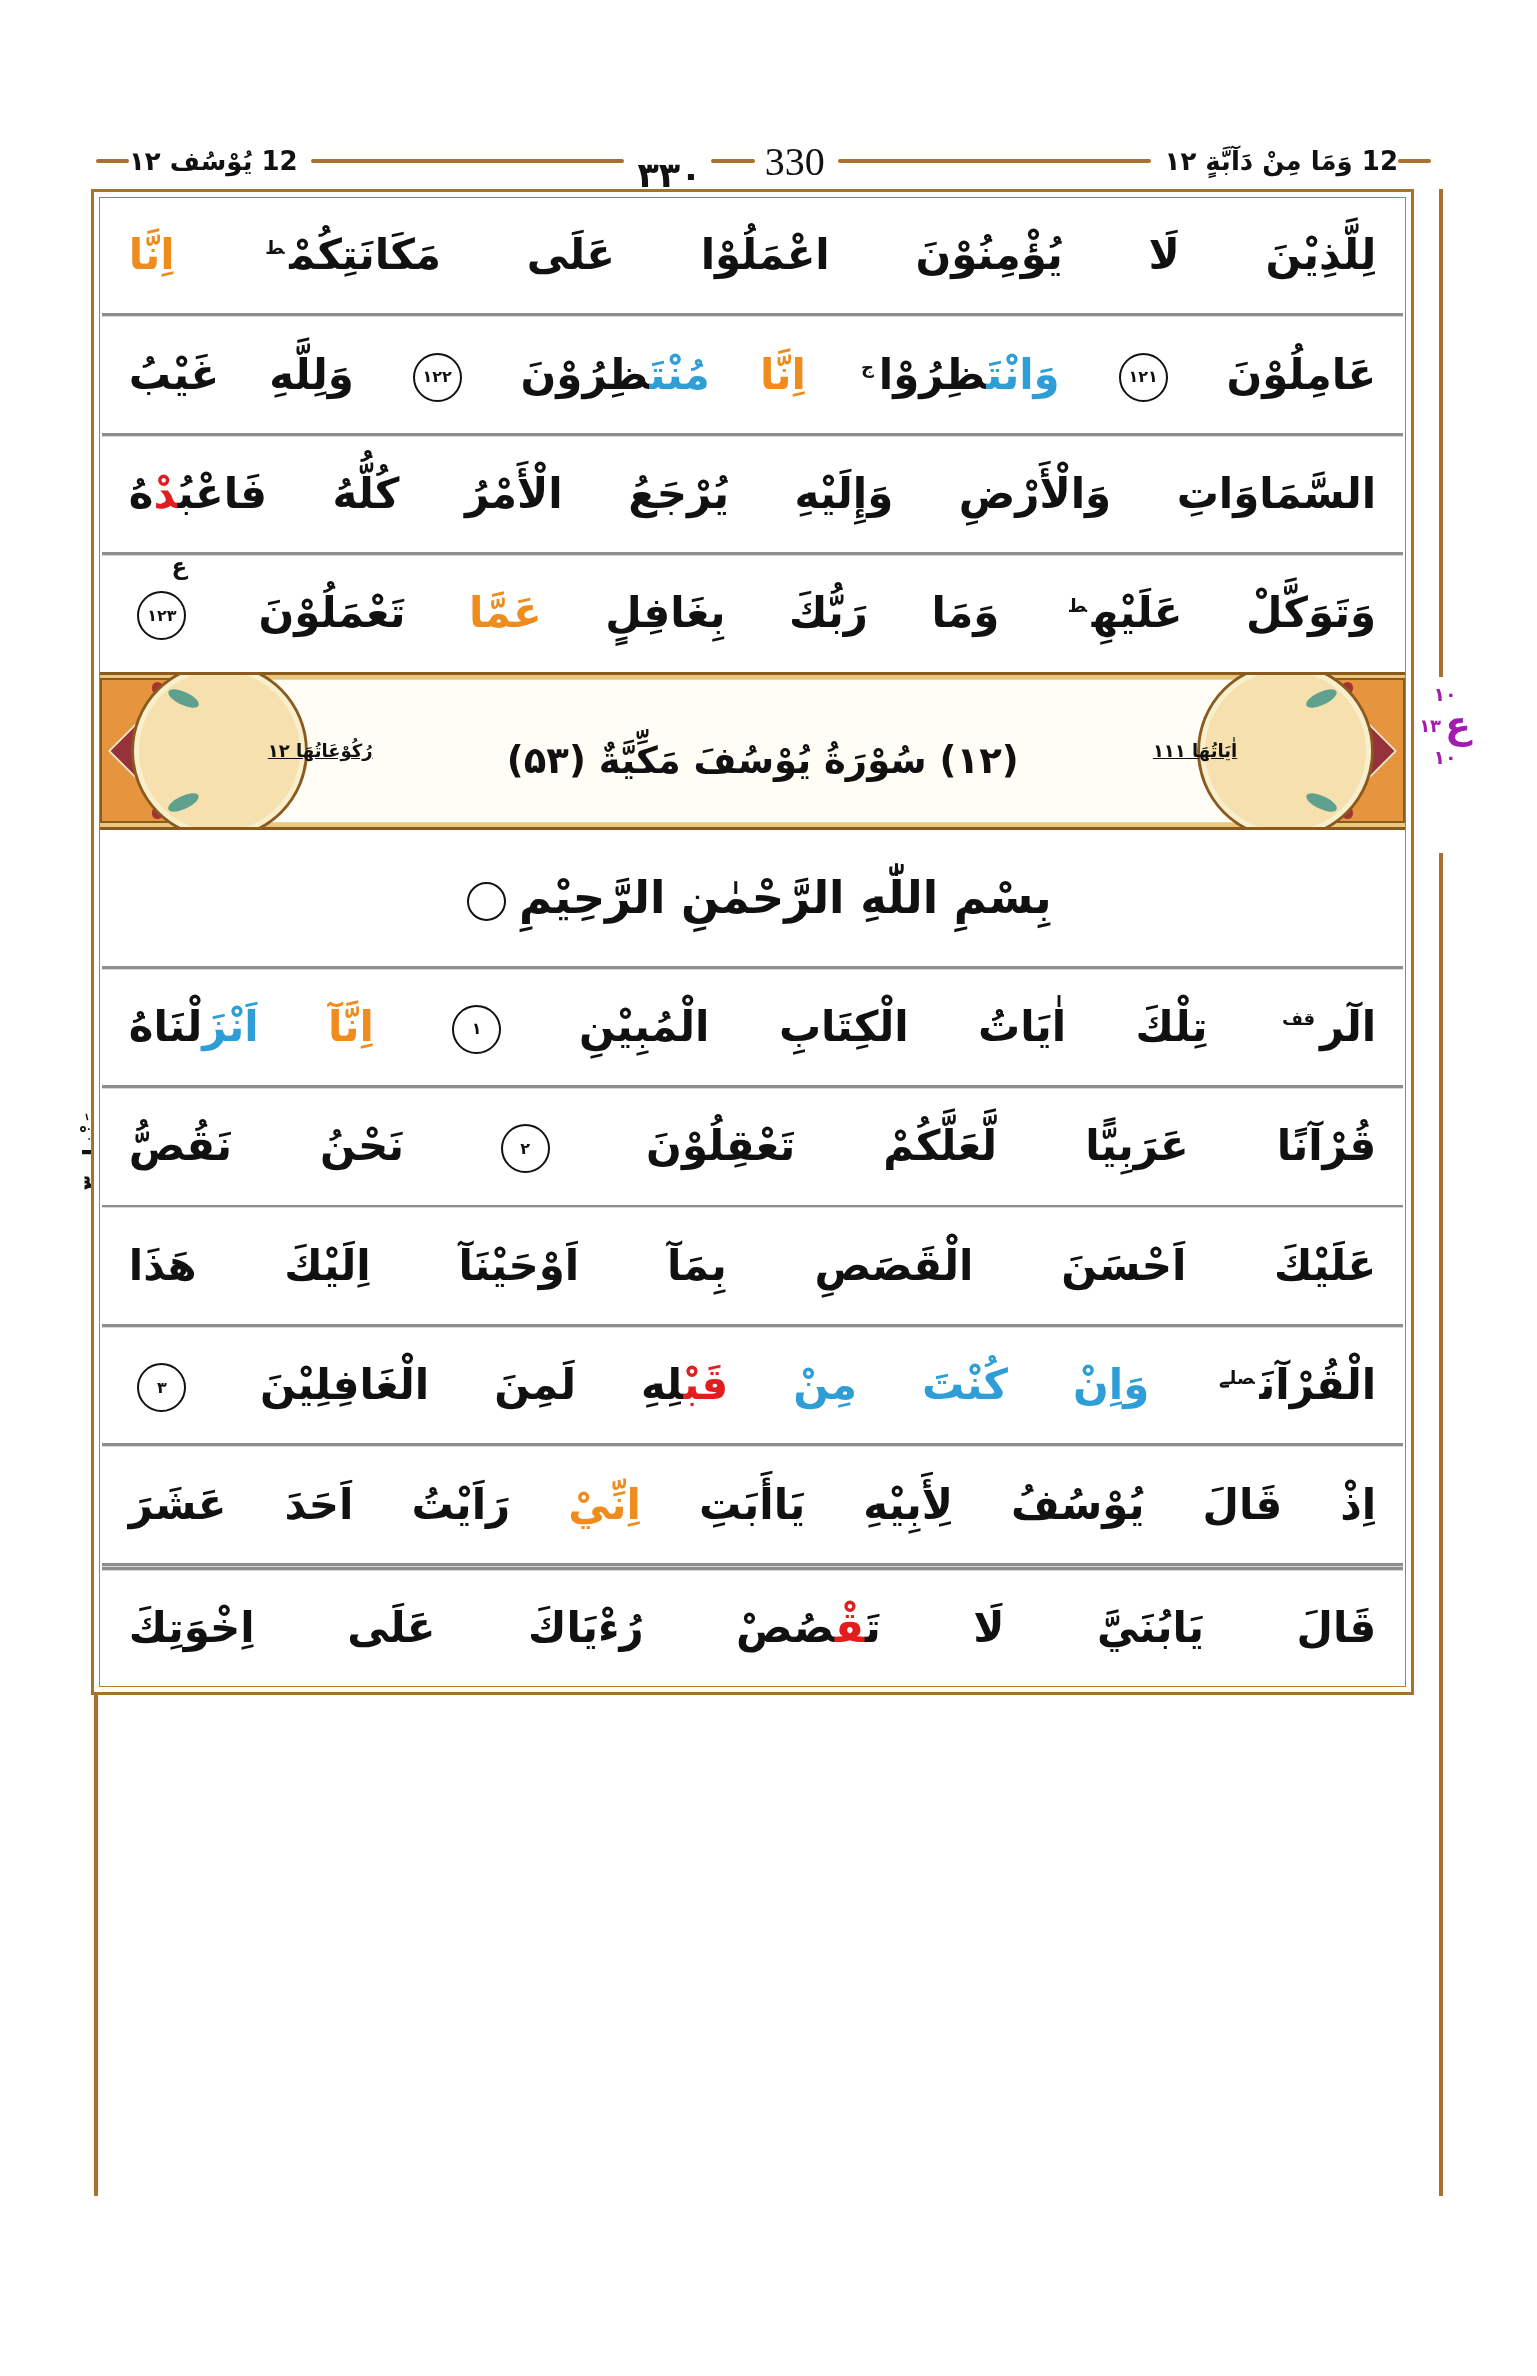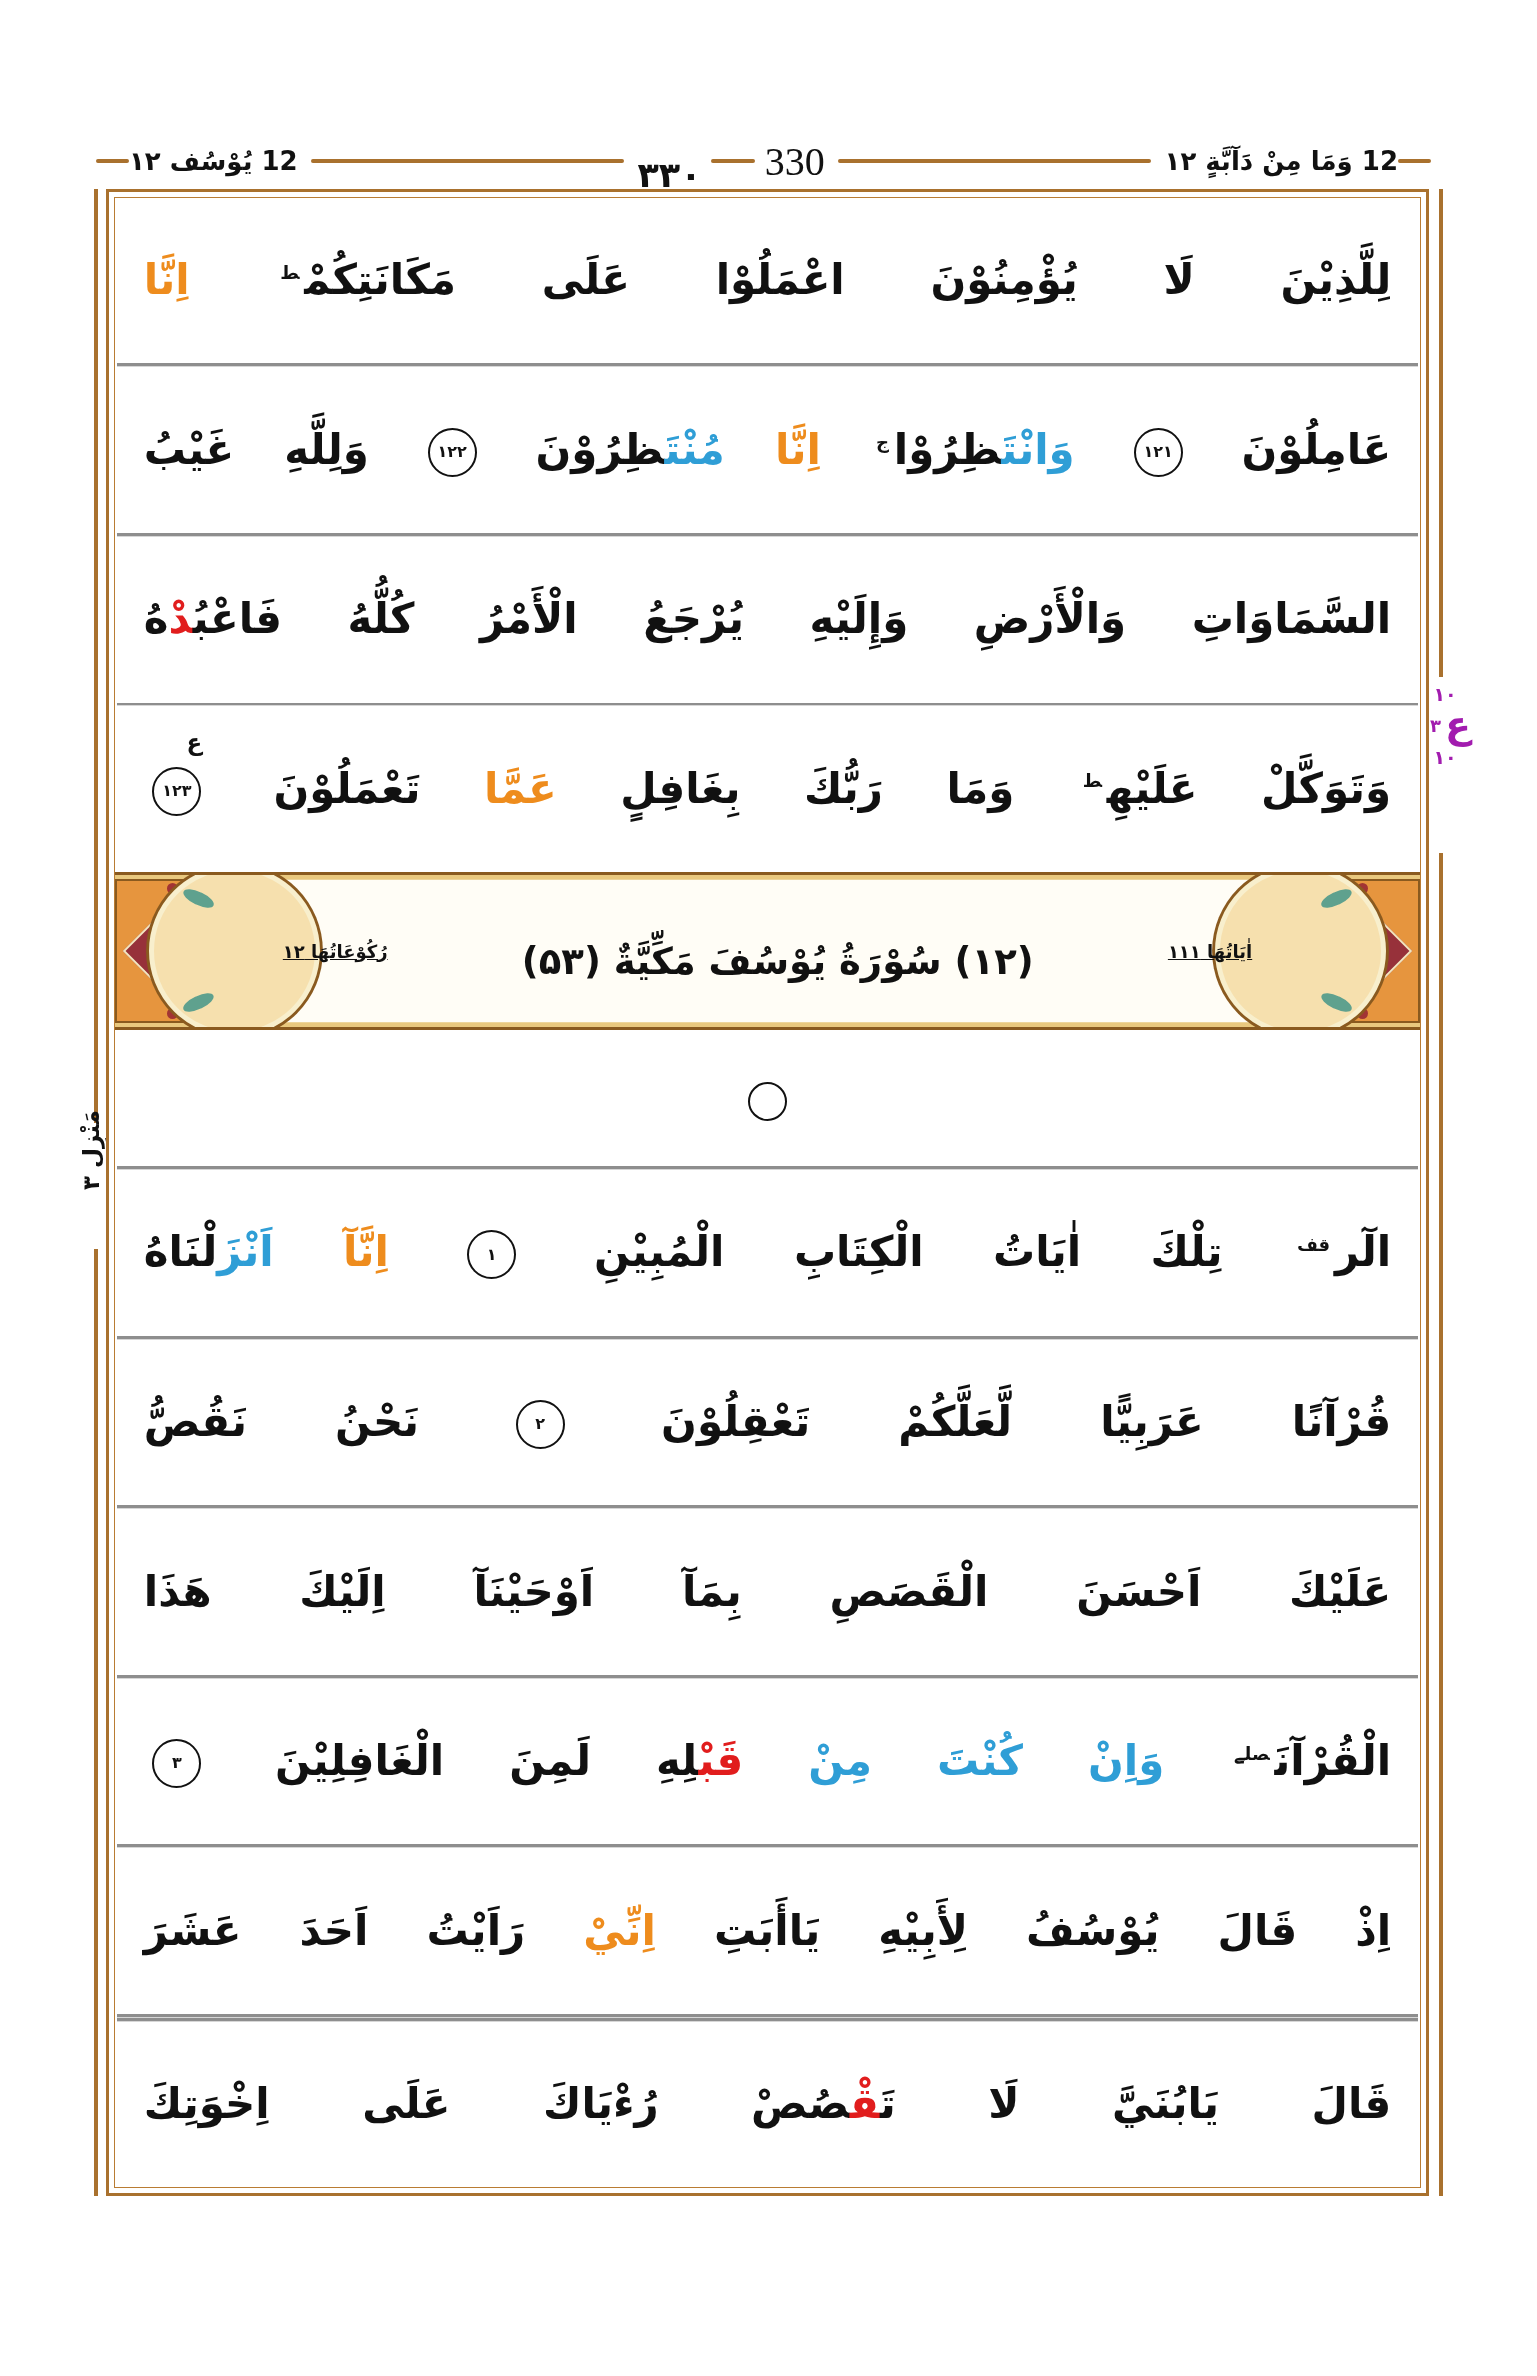--- a/index.html
+++ b/index.html
@@ -23,21 +23,21 @@
           font-size:23px;font-weight:bold;transform:rotate(-90deg);
           transform-origin:center;direction:rtl;color:#111;white-space:nowrap;}
   .ruku-marker{position:absolute;left:1416px;top:684px;width:58px;text-align:center;
                direction:rtl;color:#a21caf;font-weight:bold;line-height:1.1;}
   .ruku-marker .num{display:block;font-size:19px;}
   .ruku-row{display:flex;align-items:center;justify-content:center;gap:3.8px;direction:rtl;}
   .ruku-ain{font-size:38px;}
   .ruku-sub{font-size:18px;}
 
   
-  .frame{position:absolute;left:106px;top:189px;width:1323px;height:2007px;
+  .frame{position:absolute;left:91px;top:189px;width:1323px;height:1506px;
          border:3.8px solid #a9712e;box-sizing:border-box;background:#fff;}
   .frame-inner{position:absolute;inset:4.8px;border:1.9px solid #b97c33;
                display:flex;flex-direction:column;box-sizing:border-box;}
 
   .row{flex:1 1 0;display:flex;align-items:center;min-height:0;}
   .sep{flex:0 0 auto;height:2.9px;background:#8e8e8e;border-bottom:1.9px solid #d7d7d7;margin:0 1.9px;}
 
   .line{width:100%;direction:rtl;text-align:justify;text-align-last:justify;
         padding:0 29px;box-sizing:border-box;font-weight:bold;font-size:42px;color:#111;
         line-height:1.25;}
@@ -156,21 +156,21 @@
           <div class="c-dot b"></div>
           <div class="c-diamond"></div>
           <div class="c-fan"></div>
           <div class="c-leaf t"></div>
           <div class="c-leaf b"></div>
         </div>
       </div>
 
       <div class="bis-row">
         <div class="bismillah">
-          <span class="endcircle"></span>
+          <span>بِسْمِ اللّٰهِ الرَّحْمٰنِ الرَّحِيْمِ</span><span class="endcircle"></span>
         </div>
       </div>
 
       <div class="sep"></div>
       <div class="row">
           <div class="line"><span class="k">الٓر</span><span class="w">قف</span><span class="k"> تِلْكَ اٰيَاتُ الْكِتَابِ الْمُبِيْنِ </span><span class="vmark">۱</span><span class="o"> اِنَّآ </span><span class="b">اَنْزَ</span><span class="k">لْنَاهُ</span></div>
         </div>
       <div class="sep"></div>
       <div class="row">
           <div class="line"><span class="k">قُرْآنًا عَرَبِيًّا لَّعَلَّكُمْ تَعْقِلُوْنَ </span><span class="vmark">۲</span><span class="k"> نَحْنُ نَقُصُّ</span></div>

